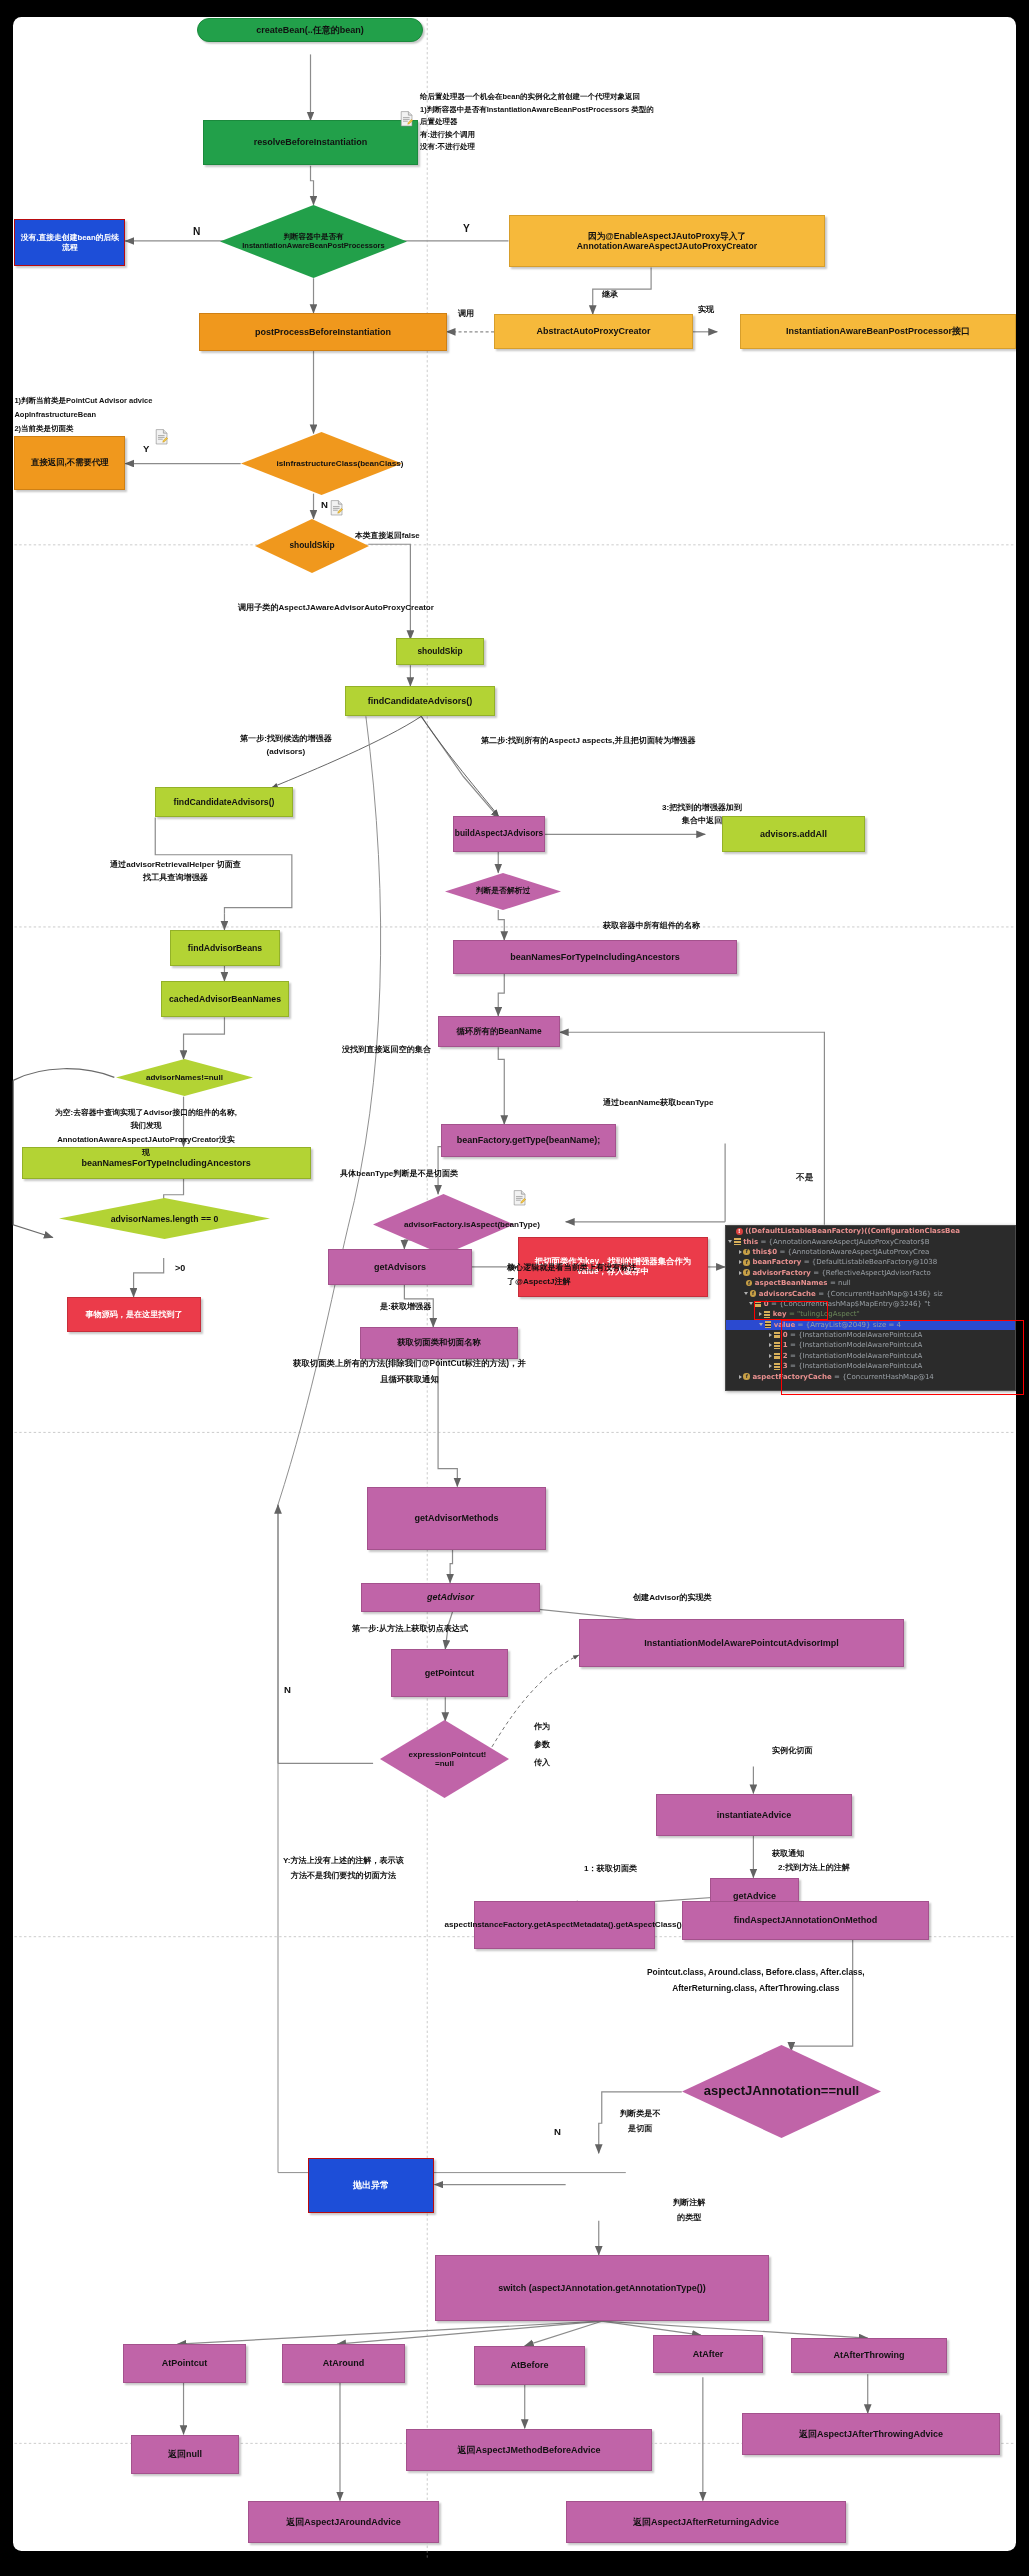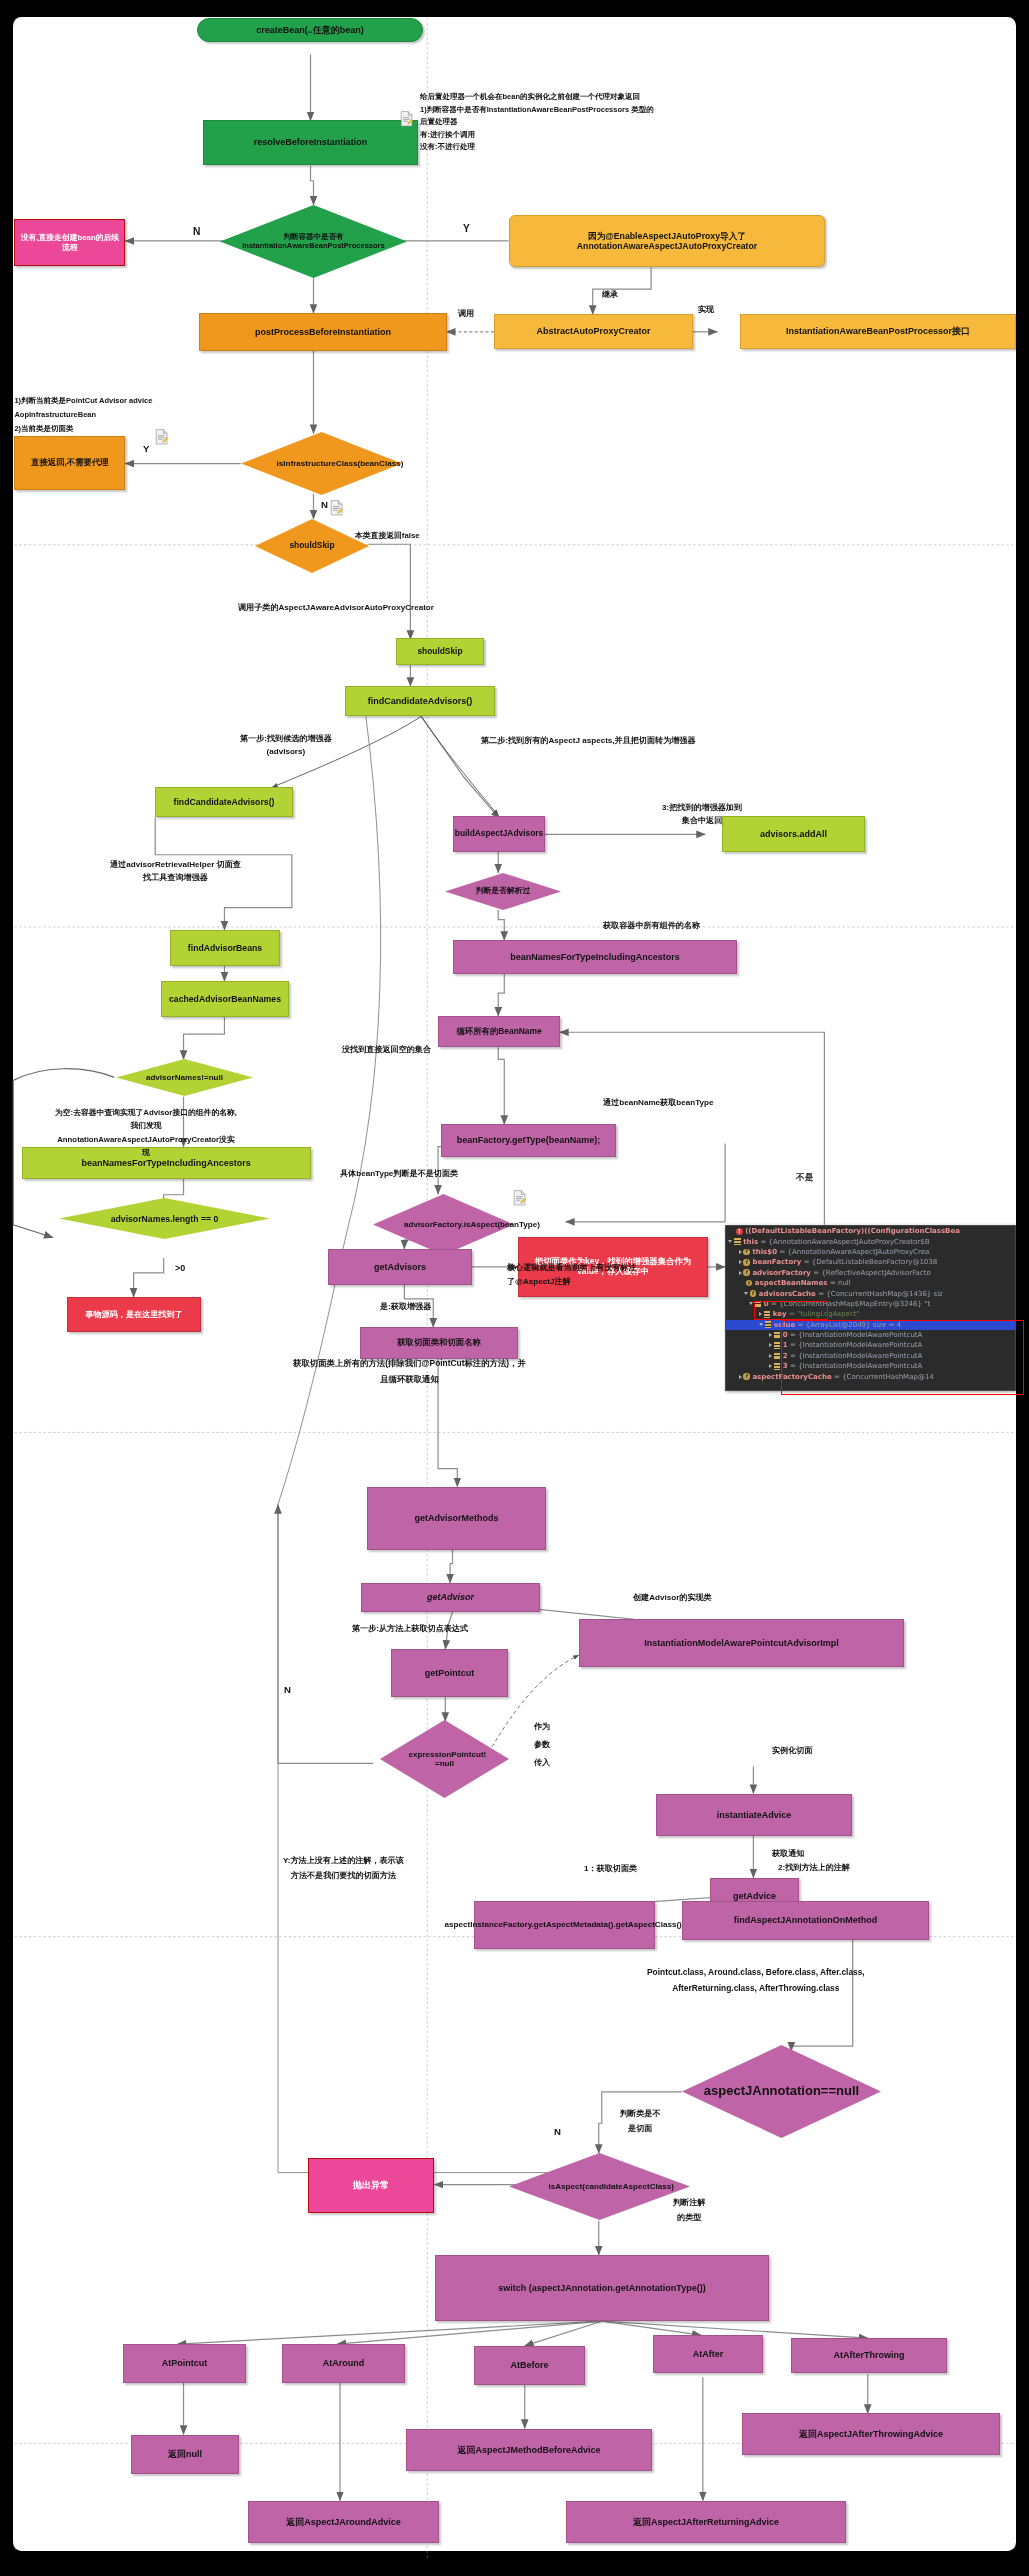--- a/index.html
+++ b/index.html
@@ -9,21 +9,21 @@
   #svgwrap{position:absolute;left:0;top:0;width:1029px;height:2576px;pointer-events:none;}
   .node{position:absolute;box-sizing:border-box;display:flex;align-items:center;justify-content:center;text-align:center;
         color:#111;font-weight:600;line-height:1.18;padding:1.8px 3px;
         box-shadow:1.8px 1.8px 1.8px rgba(0,0,0,.22);}
   .rect{border:0.6px solid #9a9a9a;}
   .green{background:#22a04a;border-color:#1b8a3d;}
   .lime{background:#b3d334;border-color:#93b128;}
   .orange{background:#f0981d;border-color:#cf8014;}
   .amber{background:#f6b93b;border-color:#d79e2b;}
   .magenta{background:#c064a8;border-color:#a4528d;}
-  .red{background:#ec4899;border-color:#b80b0f;color:#fff;}
+  .red{background:#1d4ed8;border-color:#b80b0f;color:#fff;}
   .crimson{background:#eb3b4a;border-color:#c62e3b;color:#fff;}
   .start{border-radius:15.6px;}
   .diamond{position:absolute;display:flex;align-items:center;justify-content:center;text-align:center;
            color:#111;font-weight:600;line-height:1.15;}
   .diamond .dshape{position:absolute;left:0;top:0;width:100%;height:100%;
                    clip-path:polygon(50% 0,100% 50%,50% 100%,0 50%);
                    filter:drop-shadow(1.8px 1.8px 1.2px rgba(0,0,0,.22));}
   .diamond .dtext{position:relative;z-index:2;padding:0 2.4px;}
   .dgreen{background:#22a04a;}
   .dlime{background:#b3d334;}
@@ -215,21 +215,21 @@
 
   <div class="diamond" style="left:220px;top:205px;width:187px;height:73px;font-size:7.5px;">
     <div class="dshape dgreen"></div>
     <div class="dtext">判断容器中是否有InstantiationAwareBeanPostProcessors</div>
   </div>
 
   <div class="node rect red" style="left:14.4px;top:219px;width:111px;height:47px;font-size:7.8px;">
     <span>没有,直接走创建bean的后续流程</span>
   </div>
 
-  <div class="node rect amber" style="left:509px;top:215px;width:316px;height:52px;font-size:8.7px;border-radius:6px;">
+  <div class="node rect amber" style="left:509px;top:215px;width:316px;height:52px;font-size:8.7px;">
     <span>因为@EnableAspectJAutoProxy导入了AnnotationAwareAspectJAutoProxyCreator</span>
   </div>
 
   <div class="node rect orange" style="left:199px;top:313px;width:248px;height:38px;font-size:9px;">
     <span>postProcessBeforeInstantiation</span>
   </div>
 
   <div class="node rect amber" style="left:494px;top:314px;width:199px;height:35px;font-size:9px;">
     <span>AbstractAutoProxyCreator</span>
   </div>
@@ -371,24 +371,20 @@
 
   <div class="diamond" style="left:682px;top:2045px;width:199px;height:93px;font-size:13px;">
     <div class="dshape dmagenta"></div>
     <div class="dtext">aspectJAnnotation==null</div>
   </div>
 
   <div class="node rect red" style="left:308px;top:2158px;width:126px;height:55px;font-size:9px;">
     <span>抛出异常</span>
   </div>
 
-  <div class="diamond" style="left:509px;top:2153px;width:181px;height:67px;font-size:8.1px;">
-    <div class="dshape dmagenta"></div>
-    <div class="dtext" style="max-width:102px;">isAspect(candidateAspectClass)</div>
-  </div>
 
   <div class="node rect magenta" style="left:435px;top:2255px;width:334px;height:66px;font-size:9px;">
     <span>switch (aspectJAnnotation.getAnnotationType())</span>
   </div>
 
   <div class="node rect magenta" style="left:123px;top:2344px;width:123px;height:39px;font-size:9px;">
     <span>AtPointcut</span>
   </div>
   <div class="node rect magenta" style="left:282px;top:2344px;width:123px;height:39px;font-size:9px;">
     <span>AtAround</span>

